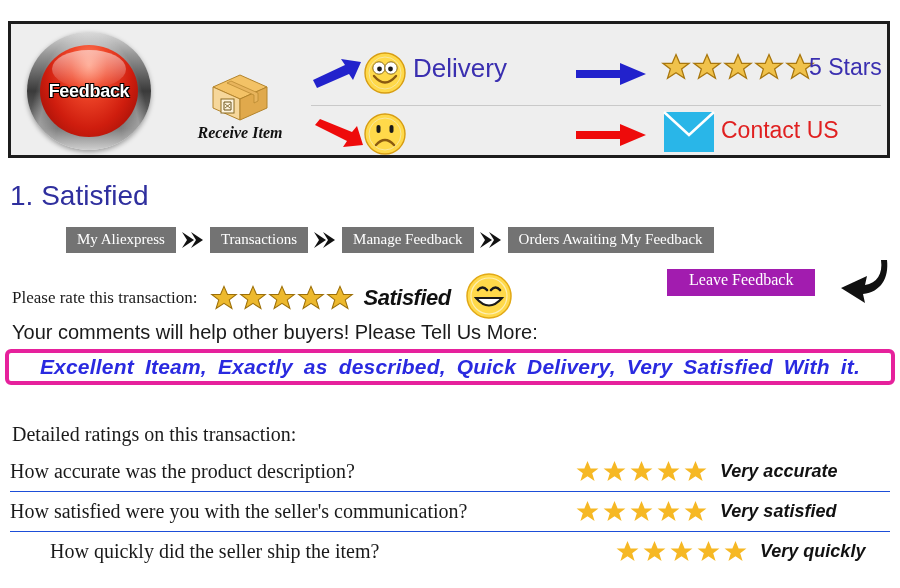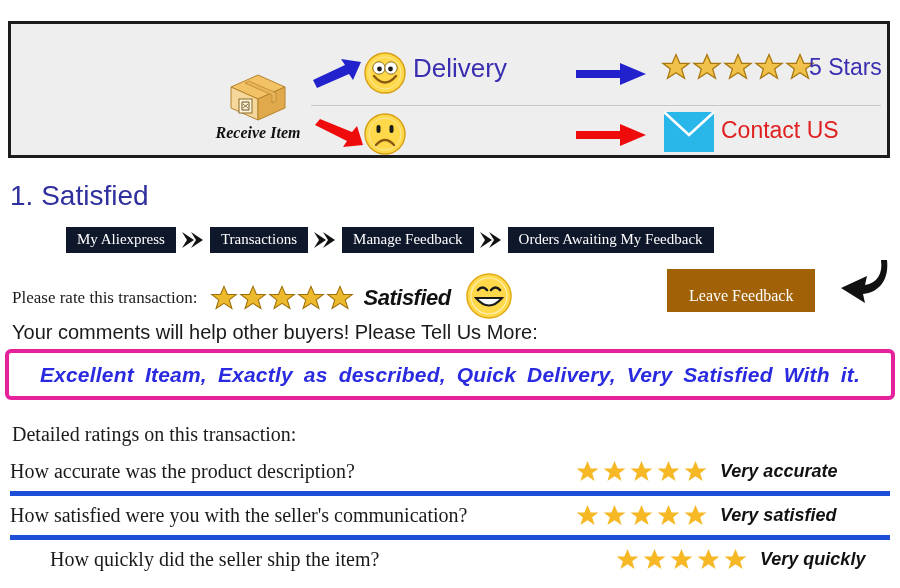--- a/index.html
+++ b/index.html
@@ -78,21 +78,21 @@
     font-size: 18px;
     font-weight: bold;
     color: #ffffff;
     text-shadow: 1px 1px 0 #000, -1px 1px 0 #000, 1px -1px 0 #000, -1px -1px 0 #000;
     letter-spacing: -0.3px;
   }
 
   
   .receive {
     position: absolute;
-    left: 182px;
+    left: 164px;
     top: 47px;
     width: 130px;
     text-align: center;
   }
   .pkg { margin: 0 auto; display: block; }
   .receive-lbl {
     font-family: "Liberation Serif", serif;
     font-style: italic;
     font-weight: bold;
     font-size: 16px;
@@ -167,21 +167,21 @@
 
   
   .crumbs {
     position: absolute;
     left: 66px;
     top: 227px;
     display: flex;
     align-items: center;
   }
   .crumb {
-    background: #0f172a;
+    background: #737373;
     color: #ffffff;
     font-family: "Liberation Serif", serif;
     font-size: 15px;
     padding: 4px 11px 5px 11px;
     white-space: nowrap;
     line-height: 1.12;
   }
   .crumb-sep {
     width: 34px;
     text-align: center;
@@ -208,44 +208,44 @@
     font-size: 22px;
     color: #111111;
     letter-spacing: -0.5px;
   }
   .smiley-big { margin-left: 14px; }
 
   .leave-fb {
     position: absolute;
     left: 667px;
     top: 269px;
-    background: #a16207;
+    background: #a21caf;
     color: #fff;
     font-family: "Liberation Serif", serif;
     font-size: 16px;
-    padding: 18px 22px 7px 22px;
+    padding: 2px 22px 7px 22px;
     white-space: nowrap;
   }
   .curved-arrow { position: absolute; left: 837px; top: 258px; }
 
   
   .comments-lbl {
     position: absolute;
     left: 12px;
     top: 321px;
     font-family: "Liberation Sans", sans-serif;
     font-size: 20px;
     color: #1a1a1a;
   }
   .comment-box {
     position: absolute;
     left: 5px;
     top: 349px;
     width: 890px;
-    height: 51px;
+    height: 36px;
     box-sizing: border-box;
     border: 4px solid #e6219c;
     border-radius: 6px;
     background: #ffffff;
     display: flex;
     align-items: center;
     justify-content: center;
   }
   .comment-text {
     font-family: "Liberation Sans", sans-serif;
@@ -268,21 +268,21 @@
   .det-list {
     position: absolute;
     left: 10px;
     top: 452px;
     width: 880px;
   }
   .det-row {
     display: flex;
     align-items: center;
     height: 39px;
-    border-bottom: 5px solid #1d4ed8;
+    border-bottom: 1px solid #1d4ed8;
   }
   .det-row:last-child { border-bottom: none; margin-left: 40px; }
   .det-q {
     font-size: 20px;
     color: #1a1a1a;
     flex: 0 0 565px;
     white-space: nowrap;
   }
   .det-stars { display: flex; gap: 2px; align-items: center; }
   .det-ans {
@@ -294,20 +294,25 @@
     color: #111111;
     white-space: nowrap;
   }
 </style>
 </head>
 <body>
 
 <div class="banner">
   <div class="banner-inner">
 
+    <div class="fb-btn">
+      <div class="face">
+        <span class="lbl">Feedback</span>
+      </div>
+    </div>
 
     <div class="receive">
       <svg class="pkg" width="62" height="52" viewBox="0 0 62 52">
         <polygon points="4,16 31,4 58,16 31,28" fill="#f3c266" stroke="#b3842c" stroke-width="1"></polygon>
         <polygon points="4,16 31,28 31,49 4,37" fill="#f6d79b" stroke="#b3842c" stroke-width="1"></polygon>
         <polygon points="58,16 31,28 31,49 58,37" fill="#e0a94c" stroke="#b3842c" stroke-width="1"></polygon>
         <polygon points="22,10 49,22 49,30 45,32 45,24 18,12" fill="#e8b45c" stroke="#b3842c" stroke-width="0.7"></polygon>
         <rect x="12" y="28" width="13" height="14" fill="#fdf3dd" stroke="#8a6a22" stroke-width="1"></rect>
         <path d="M15 31 h7 v8 h-7 z" fill="none" stroke="#6b5318" stroke-width="1"></path>
         <path d="M16 33 l5 4 M21 33 l-5 4" stroke="#6b5318" stroke-width="0.8"></path>

